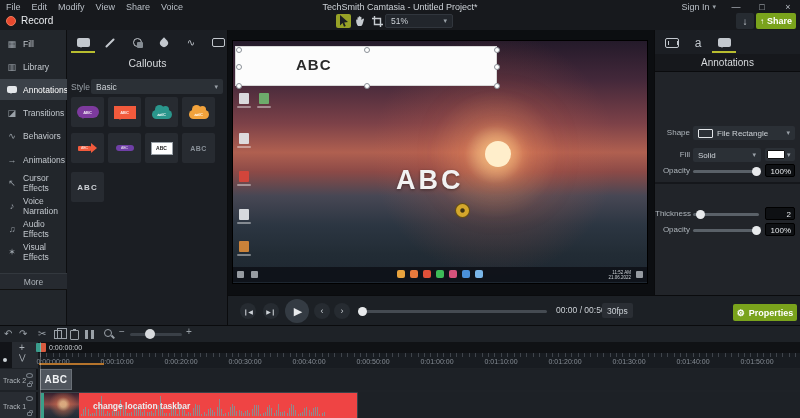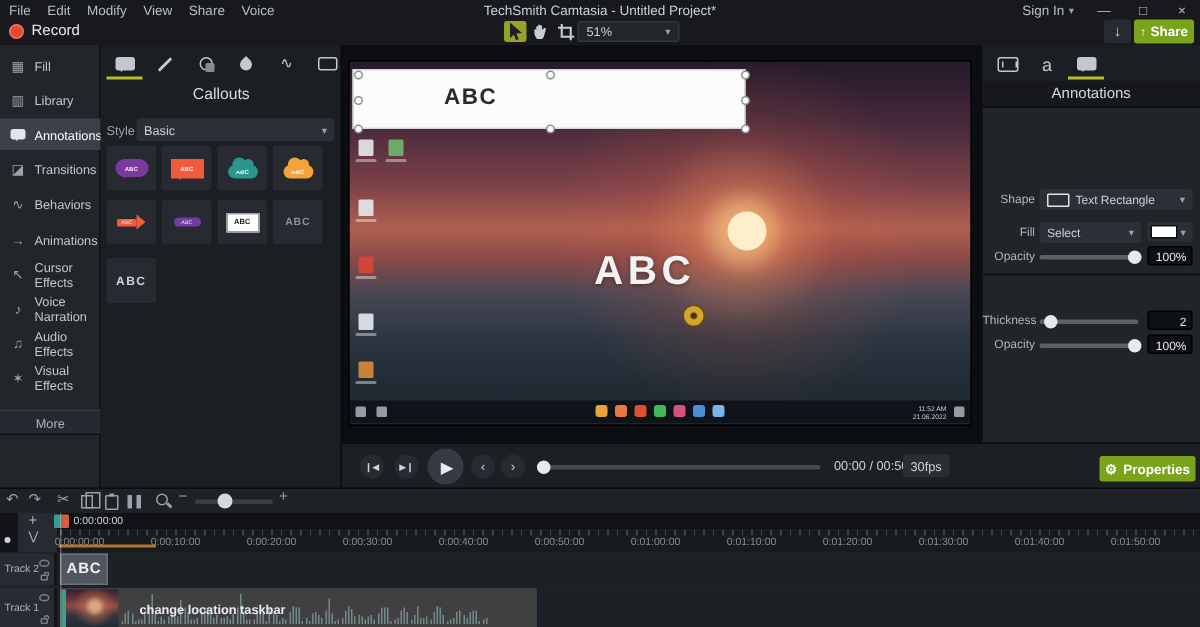--- a/index.html
+++ b/index.html
@@ -152,21 +152,21 @@
   .ruler-label{position:absolute;top:5px;font-size:7px;color:#858c94;transform:translateX(-50%);white-space:nowrap}
   #orange-line{position:absolute;left:39px;top:37px;width:65px;height:2px;background:#b5742c;z-index:7}
   .track-row{position:absolute;left:0;width:800px}
   .track-head{position:absolute;left:0;top:0;width:38px;height:100%;background:#282c32;border-right:2px solid #121418}
   .track-name{position:absolute;left:3px;top:50%;transform:translateY(-50%);font-size:7px;color:#aeb4ba;white-space:nowrap}
   .t-eye{position:absolute;right:3px;top:4px;width:7px;height:5px;border:1px solid #777e86;border-radius:50%}
   .t-lock{position:absolute;right:4px;bottom:3px;width:5px;height:4px;border:1px solid #777e86;border-radius:1px}
   .t-lock:before{content:"";position:absolute;left:.5px;top:-3px;width:2px;height:2px;border:1px solid #777e86;border-bottom:none;border-radius:2px 2px 0 0}
   .track-body{position:absolute;left:40px;top:0;right:0;height:100%;background:#1d2126}
   #clip-abc{position:absolute;left:0;top:0;width:32px;height:100%;background:#50565e;border:1px solid #6a7077;display:flex;align-items:center;justify-content:center;font-size:10px;font-weight:bold;color:#f0f2f4;letter-spacing:.5px}
-  #clip-video{position:absolute;left:0;top:0;width:318px;height:100%;background:#404040;border:1px solid #3a4149;border-radius:1px}
+  #clip-video{position:absolute;left:0;top:0;width:318px;height:100%;background:#ef4444;border:1px solid #3a4149;border-radius:1px}
   #clip-video .edge{position:absolute;left:0;top:0;width:3px;height:100%;background:#3aa08a}
   #clip-thumb{position:absolute;left:3px;top:0;width:35px;height:100%;background:
       radial-gradient(circle at 55% 45%, rgba(255,210,150,.7) 0 12%, rgba(230,120,80,.4) 30%, rgba(0,0,0,0) 60%),
       linear-gradient(180deg,#35202e 0%,#8a4a47 45%,#32333e 70%,#222b33 100%)}
   #clip-video .lbl{position:absolute;left:52px;top:50%;transform:translateY(-50%);font-size:8.5px;font-weight:bold;color:#e8ecef;white-space:nowrap;z-index:2}
   #waveform{position:absolute;left:40px;right:3px;top:2px;bottom:2px;display:flex;align-items:flex-end;gap:1.2px;overflow:hidden}
   #waveform span{flex:none;width:1px;background:#7d989b;opacity:.85}
 </style>
 </head>
 <body>
@@ -392,29 +392,29 @@
         <span class="ul"></span>
       </div>
   </div>
   <div class="rp-head" style="top:24px">Annotations</div>
 
 
   <div class="rp-row" style="top:96px">
     <span class="rp-label">Shape</span>
     <div class="rp-dd" style="width:102px">
       <span class="shape-chip"></span>
-      <span>Text Rectangle</span>
+      <span>File Rectangle</span>
       <span class="caret">▾</span>
     </div>
   </div>
 
   <div class="rp-row" style="top:118px">
     <span class="rp-label">Fill</span>
     <div class="rp-dd" style="width:68px">
-      <span>Select</span>
+      <span>Solid</span>
       <span class="caret">▾</span>
     </div>
     <div class="rp-swatch">
       <span class="chip" id="fill-chip" style="background: rgb(255, 255, 255);"></span>
       <span class="caret">▾</span>
     </div>
   </div>
 
   <div class="rp-row" style="top:134px">
     <span class="rp-label">Opacity</span>

